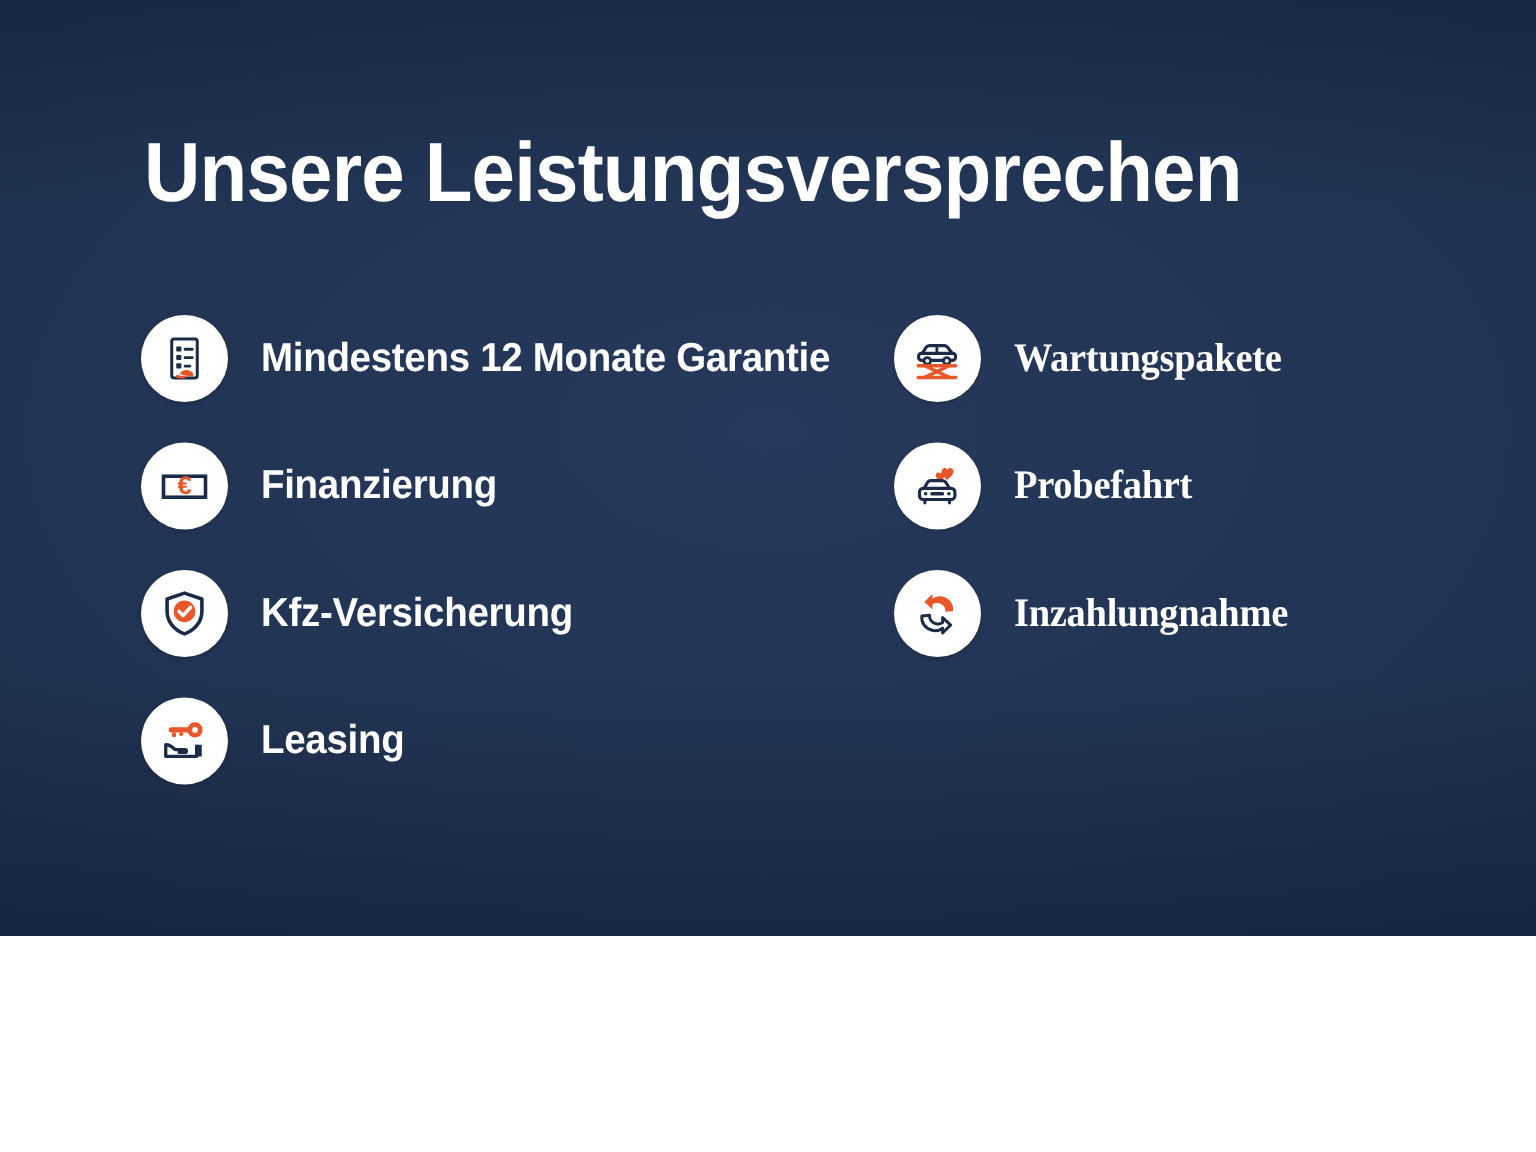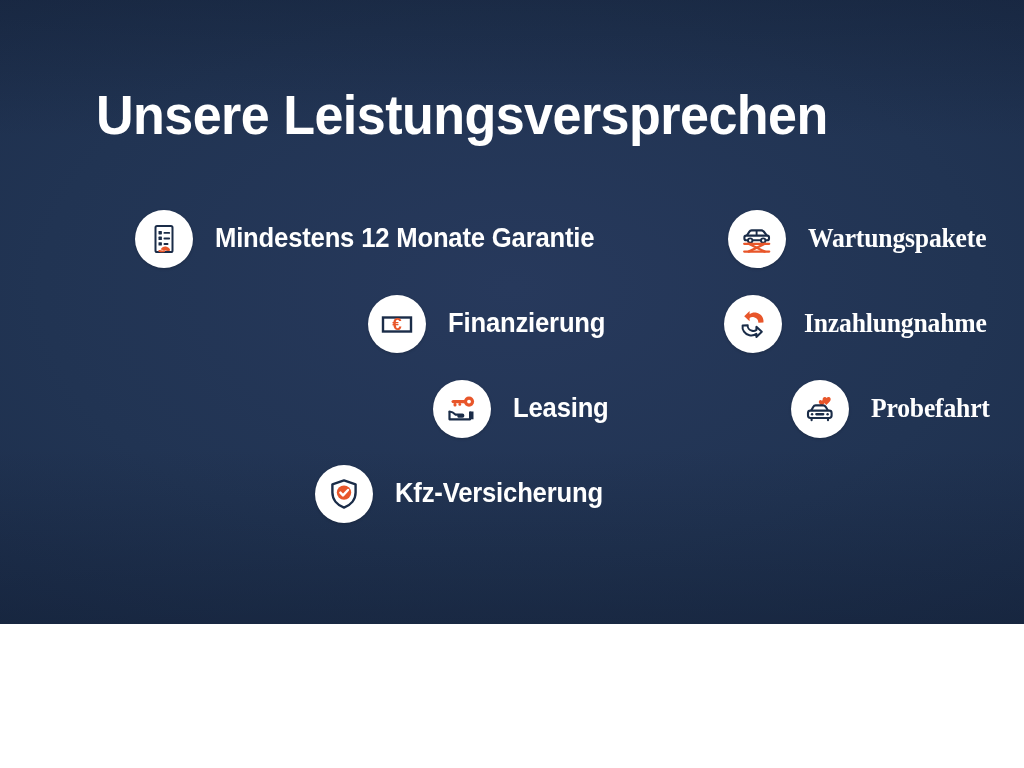--- a/index.html
+++ b/index.html
@@ -65,21 +65,20 @@
     position: absolute;
     top: 0;
   }
   .col-left  { left: 94px;  width: 520px; }
   .col-right { left: 596px; width: 400px; font-family: Liberation Serif, serif; }
 
   .feature {
     display: flex;
     align-items: center;
     height: 85px;
-    justify-content: flex-end;
   }
   .badge {
     flex: 0 0 auto;
     width: 58px;
     height: 58px;
     border-radius: 50%;
     background: #ffffff;
     display: flex;
     align-items: center;
     justify-content: center;
@@ -144,45 +143,45 @@
             <svg width="36" height="34" viewBox="0 0 36 34">
               <rect x="4" y="10.5" width="28" height="14" fill="#fff" stroke="#1a2c48" stroke-width="2.4"></rect>
               <text x="18" y="22.6" font-family="'Liberation Sans',sans-serif" font-size="17" font-weight="700" fill="#e8562a" text-anchor="middle">€</text>
             </svg>
           </div>
           <div class="feature-label">Finanzierung</div>
         </div>
 
         <div class="feature">
           <div class="badge">
+            <svg width="34" height="34" viewBox="0 0 34 34">
+              <path d="M17 3.4l11.6 3.9v8.2c0 7.1-4.8 12.6-11.6 15.1C10.2 28.1 5.4 22.6 5.4 15.5V7.3z" fill="#fff" stroke="#1a2c48" stroke-width="2.4" stroke-linejoin="round"></path>
+              <circle cx="17" cy="15.6" r="7.2" fill="#e8562a"></circle>
+              <path d="M13.4 15.6l2.6 2.8 5-5.4" fill="none" stroke="#fff" stroke-width="2.4" stroke-linecap="round" stroke-linejoin="round"></path>
+            </svg>
+          </div>
+          <div class="feature-label">Kfz-Versicherung</div>
+        </div>
+
+        <div class="feature">
+          <div class="badge">
             <svg width="36" height="34" viewBox="0 0 36 34">
               <g fill="#e8562a">
                 <circle cx="25" cy="9.6" r="5.1"></circle>
                 <rect x="7.5" y="7.9" width="15" height="3.4" rx="1.7"></rect>
                 <rect x="9.6" y="11.1" width="2.8" height="3.4" rx="1.2"></rect>
                 <rect x="14.4" y="11.1" width="2.8" height="2.6" rx="1.2"></rect>
               </g>
               <circle cx="25" cy="9.6" r="1.9" fill="#fff"></circle>
               <path d="M5.5 19.5c2.6 0 4.6 1.6 6.2 3.2h6.7c1.2 0 1.2 1.9 0 1.9h-4" fill="none" stroke="#1a2c48" stroke-width="2.2" stroke-linecap="round" stroke-linejoin="round"></path>
               <path d="M5.5 19.5v7.8h20.6v-7.8" fill="none" stroke="#1a2c48" stroke-width="2.2" stroke-linejoin="round"></path>
               <path d="M26.1 19.5h3.4v7.8h-3.4z" fill="#1a2c48"></path>
             </svg>
           </div>
           <div class="feature-label">Leasing</div>
-        </div>
-
-        <div class="feature">
-          <div class="badge">
-            <svg width="34" height="34" viewBox="0 0 34 34">
-              <path d="M17 3.4l11.6 3.9v8.2c0 7.1-4.8 12.6-11.6 15.1C10.2 28.1 5.4 22.6 5.4 15.5V7.3z" fill="#fff" stroke="#1a2c48" stroke-width="2.4" stroke-linejoin="round"></path>
-              <circle cx="17" cy="15.6" r="7.2" fill="#e8562a"></circle>
-              <path d="M13.4 15.6l2.6 2.8 5-5.4" fill="none" stroke="#fff" stroke-width="2.4" stroke-linecap="round" stroke-linejoin="round"></path>
-            </svg>
-          </div>
-          <div class="feature-label">Kfz-Versicherung</div>
         </div>
 
       </div>
 
       <div class="col col-right">
 
         <div class="feature">
           <div class="badge">
             <svg width="36" height="34" viewBox="0 0 36 34">
               <path d="M7.4 14.2l3-4.6c.5-.8 1.3-1.2 2.2-1.2h9.8c.9 0 1.7.4 2.3 1.1l3.6 4.7" fill="#fff" stroke="#1a2c48" stroke-width="2.1" stroke-linejoin="round"></path>
@@ -196,47 +195,47 @@
                 <line x1="9.6" y1="21.8" x2="25.8" y2="29.6"></line>
                 <line x1="25.8" y1="21.8" x2="9.6" y2="29.6"></line>
               </g>
             </svg>
           </div>
           <div class="feature-label">Wartungspakete</div>
         </div>
 
         <div class="feature">
           <div class="badge">
-            <svg width="34" height="34" viewBox="0 0 34 34">
-              <path d="M27.4 15.4c.7-4.3-2.2-8.6-6.8-9.6-2.6-.6-5.1 0-7 1.4l0-3.2-5.4 5.3 5.4 4.9 0-3.2c1.2-.9 2.8-1.2 4.4-.8 2.8.6 4.6 3.1 4.3 5.6z" fill="#e8562a"></path>
-              <path d="M6.6 18.6c-.7 4.3 2.2 8.6 6.8 9.6 2.6.6 5.1 0 7-1.4l0 3.2 5.4-5.3-5.4-4.9 0 3.2c-1.2.9-2.8 1.2-4.4.8-2.8-.6-4.6-3.1-4.3-5.6z" fill="#fff" stroke="#1a2c48" stroke-width="2" stroke-linejoin="round"></path>
-            </svg>
-          </div>
-          <div class="feature-label">Inzahlungnahme</div>
-        </div>
-
-        <div class="feature">
-          <div class="badge">
             <svg width="36" height="34" viewBox="0 0 36 34">
               <g fill="#e8562a">
                 <path d="M24.6 6.1c.9-1.6 3.2-1.5 3.9.2.6 1.4-.2 3-1.6 4.3l-2.6 2.4-2.4-2.6c-1.2-1.3-1.7-3-.9-4.3 1-1.6 3-1.4 3.6 0z"></path>
                 <path d="M19.8 8.8c.7-1.2 2.5-1.1 3 .2.5 1.1-.1 2.3-1.2 3.3l-2 1.8-1.8-2c-.9-1-1.3-2.3-.7-3.3.7-1.2 2.3-1.1 2.7 0z"></path>
               </g>
               <path d="M8.8 19.2l2.4-4.3c.5-.9 1.4-1.5 2.4-1.5h7.6c1 0 1.9.5 2.5 1.4l2.7 4.4" fill="#fff" stroke="#1a2c48" stroke-width="2.1" stroke-linejoin="round"></path>
               <rect x="6" y="18.6" width="23.6" height="7.4" rx="2.4" fill="#fff" stroke="#1a2c48" stroke-width="2.1"></rect>
               <rect x="13.2" y="21" width="9.2" height="2.4" rx="1.1" fill="#1a2c48"></rect>
               <circle cx="10.1" cy="22.2" r="1.2" fill="#1a2c48"></circle>
               <circle cx="25.6" cy="22.2" r="1.2" fill="#1a2c48"></circle>
               <line x1="9.6" y1="26" x2="9.6" y2="28.2" stroke="#1a2c48" stroke-width="2.1" stroke-linecap="round"></line>
               <line x1="26" y1="26" x2="26" y2="28.2" stroke="#1a2c48" stroke-width="2.1" stroke-linecap="round"></line>
             </svg>
           </div>
           <div class="feature-label">Probefahrt</div>
         </div>
 
+        <div class="feature">
+          <div class="badge">
+            <svg width="34" height="34" viewBox="0 0 34 34">
+              <path d="M27.4 15.4c.7-4.3-2.2-8.6-6.8-9.6-2.6-.6-5.1 0-7 1.4l0-3.2-5.4 5.3 5.4 4.9 0-3.2c1.2-.9 2.8-1.2 4.4-.8 2.8.6 4.6 3.1 4.3 5.6z" fill="#e8562a"></path>
+              <path d="M6.6 18.6c-.7 4.3 2.2 8.6 6.8 9.6 2.6.6 5.1 0 7-1.4l0 3.2 5.4-5.3-5.4-4.9 0 3.2c-1.2.9-2.8 1.2-4.4.8-2.8-.6-4.6-3.1-4.3-5.6z" fill="#fff" stroke="#1a2c48" stroke-width="2" stroke-linejoin="round"></path>
+            </svg>
+          </div>
+          <div class="feature-label">Inzahlungnahme</div>
+        </div>
+
 
       </div>
     </div>
   </div>
 
   <div class="footer">
 
     
 
     

